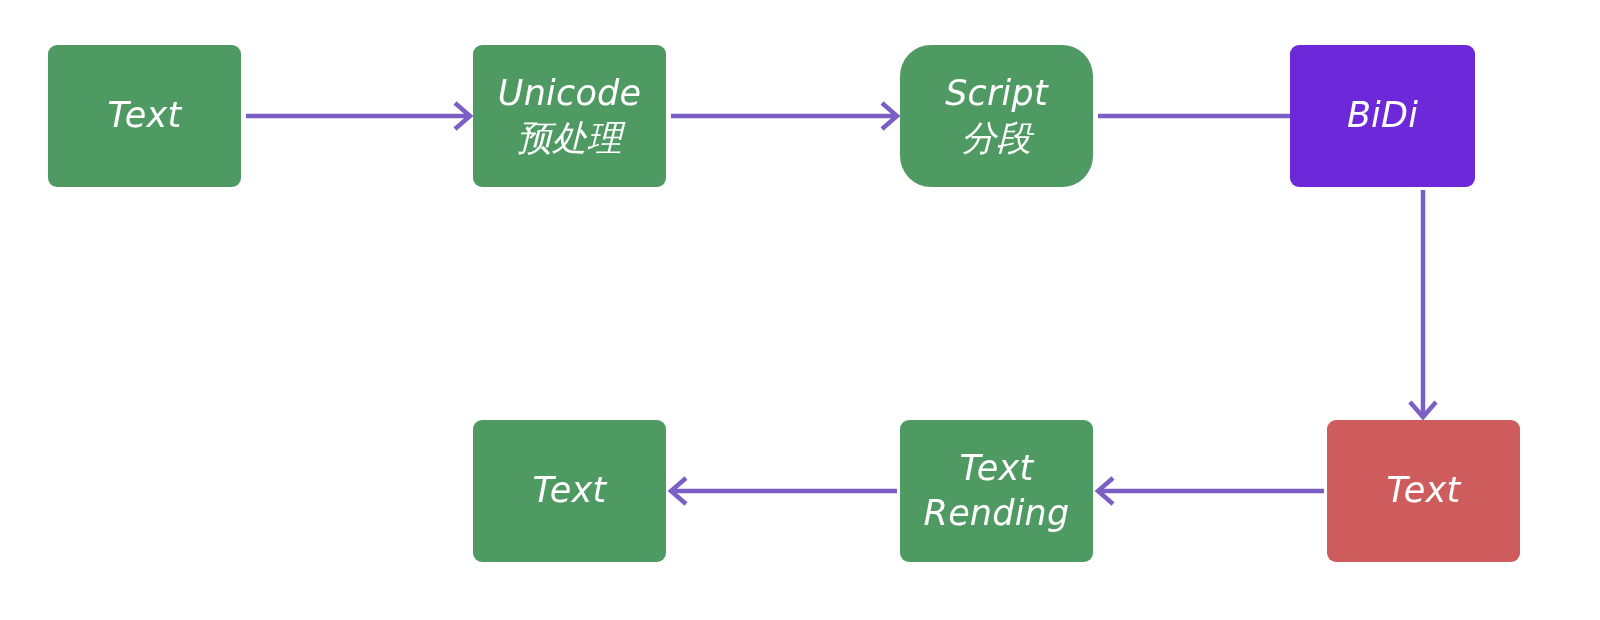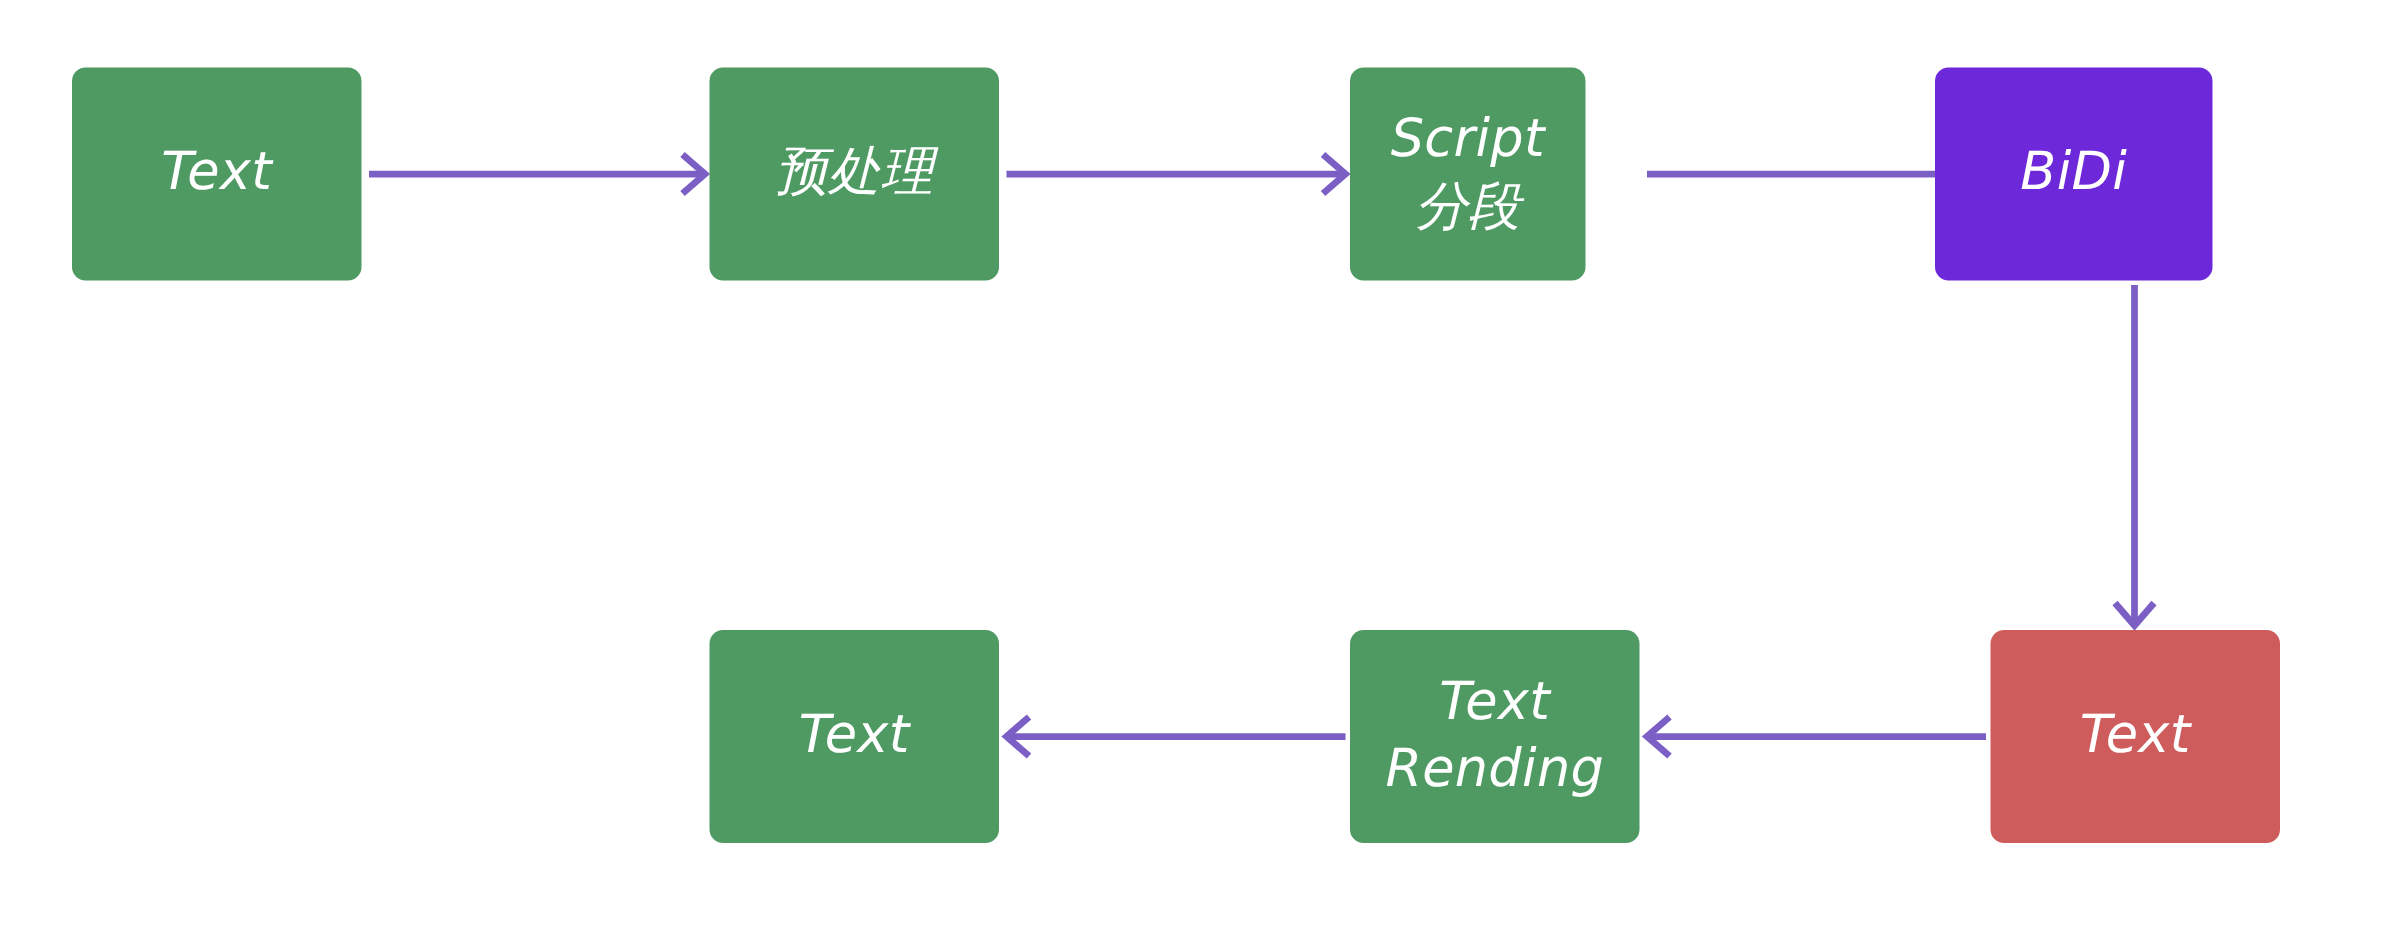--- a/index.html
+++ b/index.html
@@ -78,23 +78,24 @@
         <line x1="897" y1="491" x2="671" y2="491" stroke="#7B5FC4" stroke-width="4.5" stroke-linecap="butt"></line>
         <polyline points="686,478 671,491 686,504" fill="none" stroke="#7B5FC4" stroke-width="4.5" stroke-linecap="butt" stroke-linejoin="miter"></polyline>
       </g>
     </svg>
 
   <div id="node-layer">
       <div class="node" style="left: 48px; top: 45px; width: 193px; height: 142px; background: rgb(79, 154, 99); color: rgb(255, 255, 255);">
         <span class="line">Text</span>
       </div>
       <div class="node" style="left: 473px; top: 45px; width: 193px; height: 142px; background: rgb(79, 154, 99); color: rgb(255, 255, 255);">
+        <span class="line">Unicode</span>
         <span class="line">预处理</span>
       </div>
-      <div class="node" style="left: 900px; top: 45px; width: 157px; height: 142px; background: rgb(79, 154, 99); color: rgb(255, 255, 255);">
+      <div class="node" style="left: 900px; top: 45px; width: 193px; height: 142px; background: rgb(79, 154, 99); color: rgb(255, 255, 255); border-radius: 31px;">
         <span class="line">Script</span>
         <span class="line">分段</span>
       </div>
       <div class="node" style="left: 1290px; top: 45px; width: 185px; height: 142px; background: #6d28d9; color: rgb(255, 255, 255);">
         <span class="line">BiDi</span>
       </div>
       <div class="node" style="left: 1327px; top: 420px; width: 193px; height: 142px; background: rgb(207, 92, 92); color: rgb(255, 255, 255);">
         <span class="line">Text</span>
       </div>
       <div class="node" style="left: 900px; top: 420px; width: 193px; height: 142px; background: rgb(79, 154, 99); color: rgb(255, 255, 255);">

